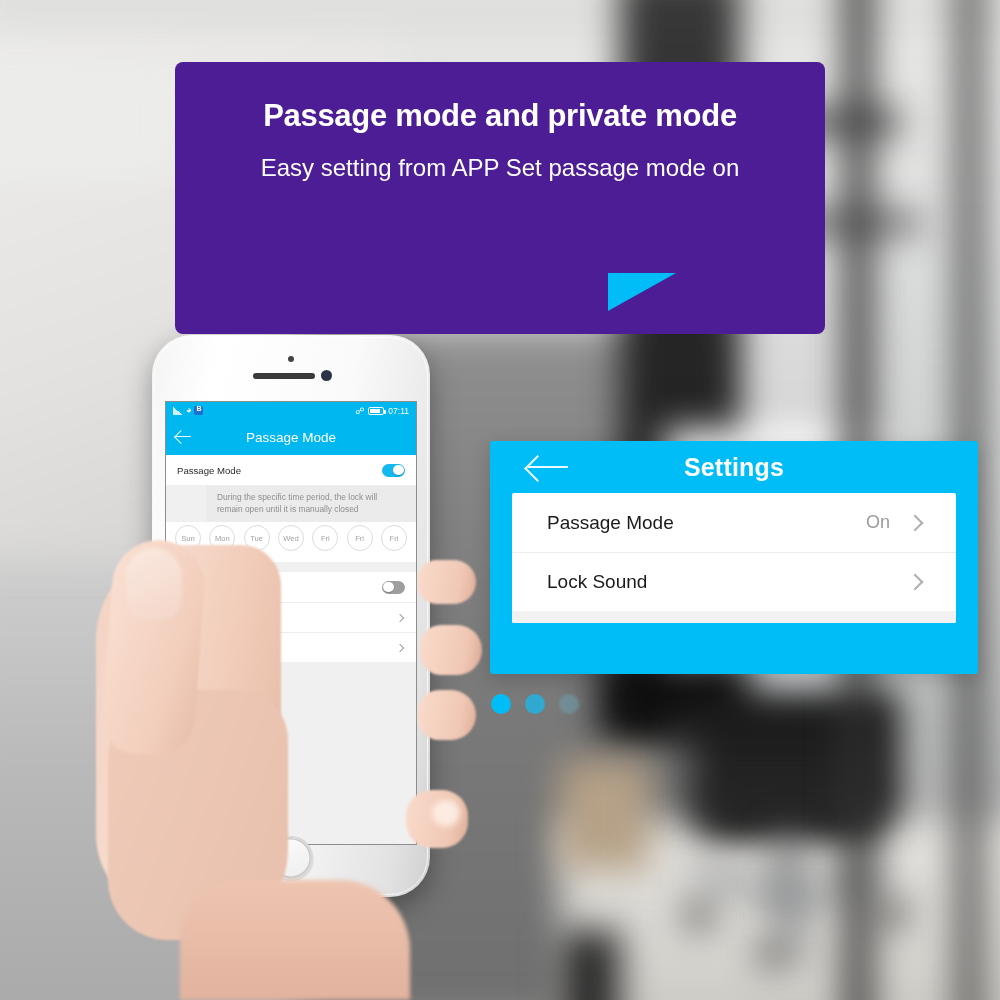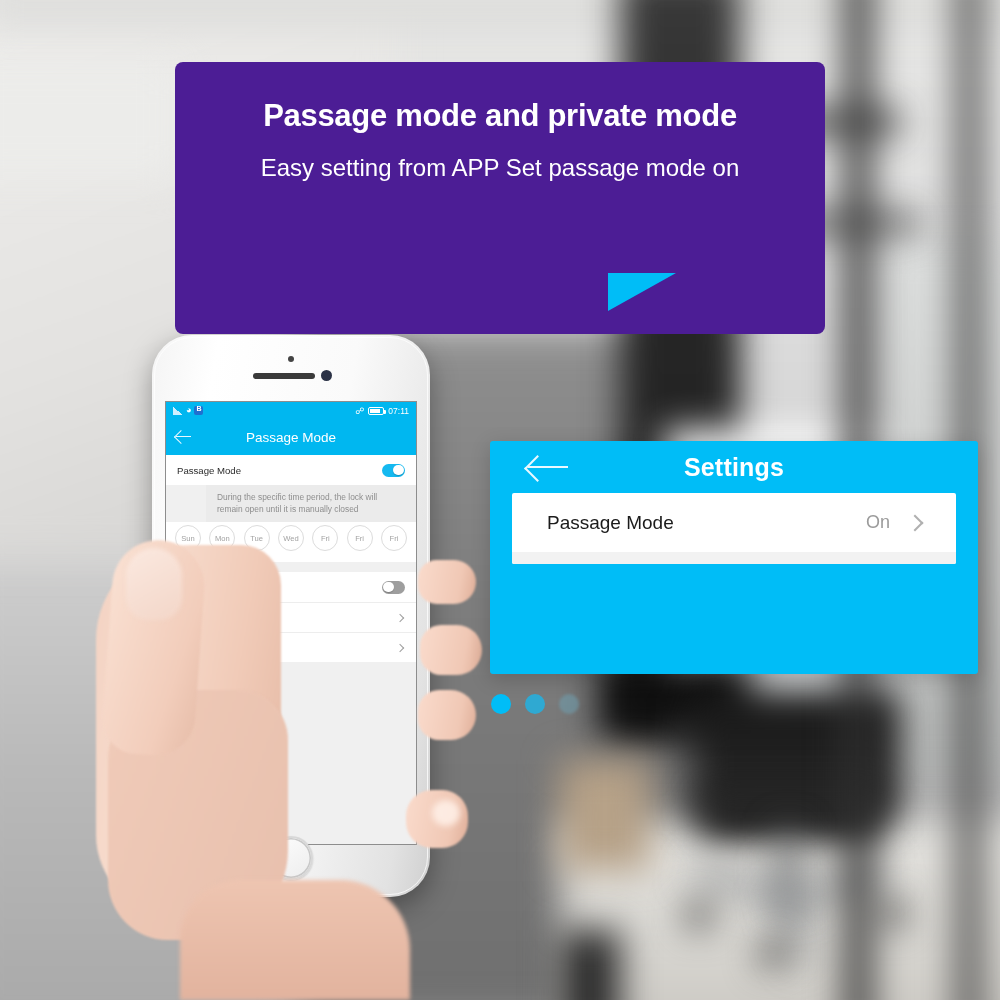--- a/index.html
+++ b/index.html
@@ -472,20 +472,25 @@
   <div class="set-hdr">
     <div class="set-back"></div>
     <div class="set-title">Settings</div>
   </div>
   <div class="set-list">
     <div class="set-row">
       <span class="set-row-label">Passage Mode</span>
       <span class="set-row-val">On</span>
       <span class="set-chev"></span>
     </div>
+    <div class="set-row">
+      <span class="set-row-label">Lock Sound</span>
+      <span class="set-row-val"></span>
+      <span class="set-chev"></span>
+    </div>
     <div class="set-strip"></div>
   </div>
 </div>
 
 <div id="dots">
   <div class="dot d1"></div>
   <div class="dot d2"></div>
   <div class="dot d3"></div>
 </div>
 

